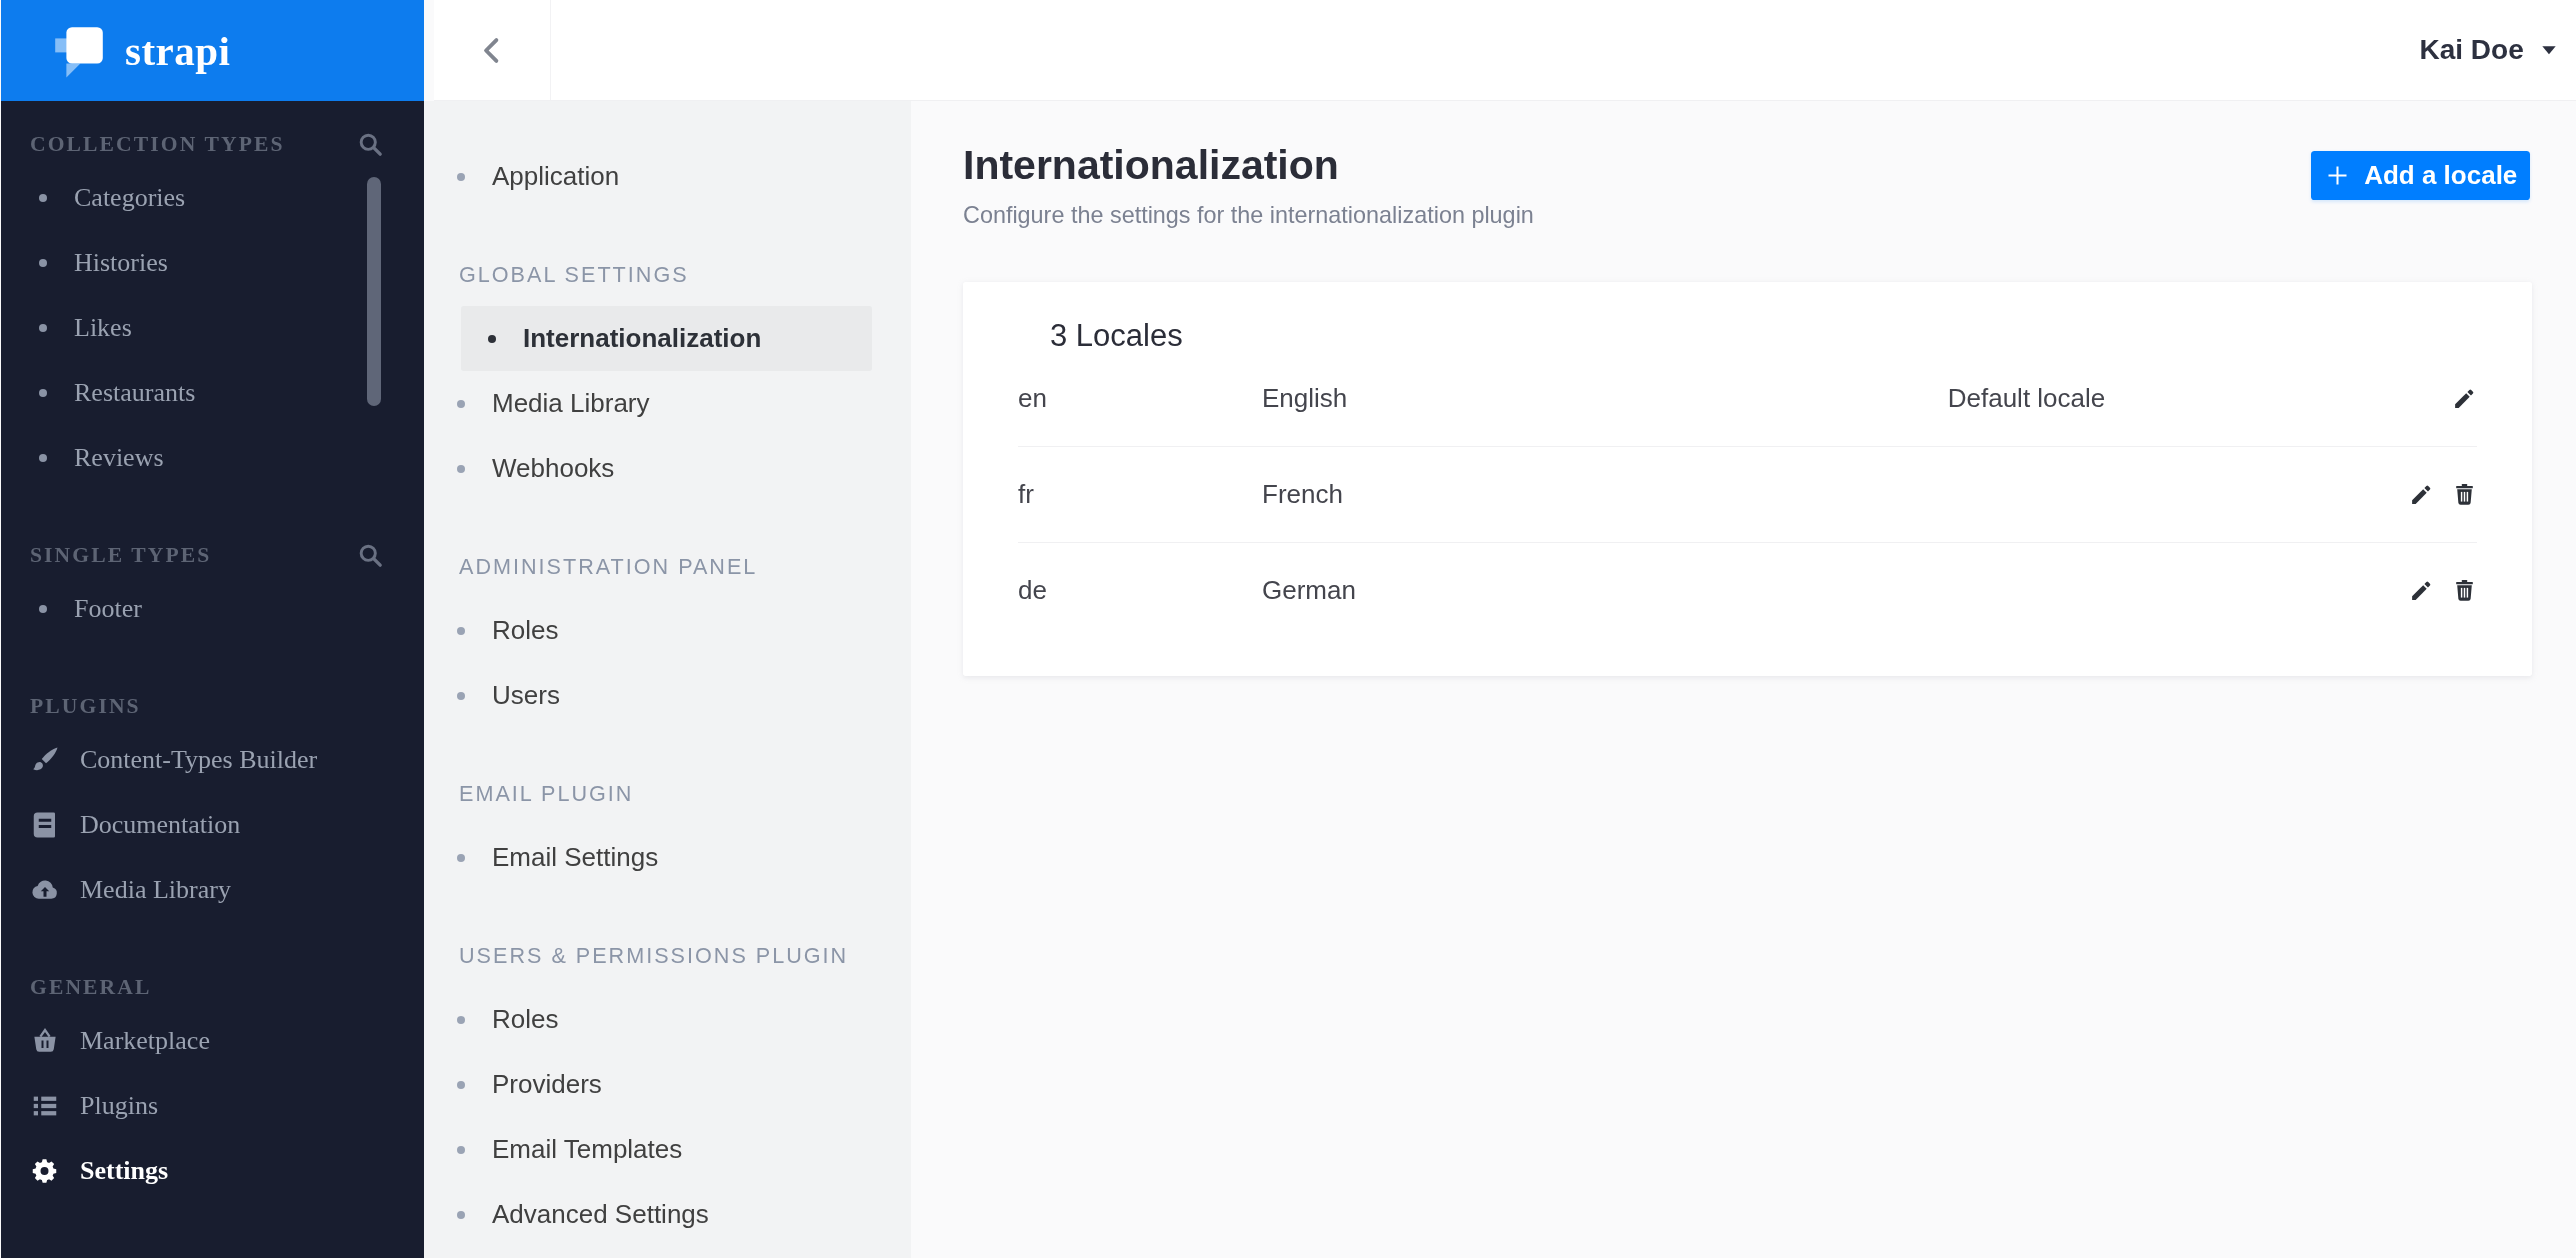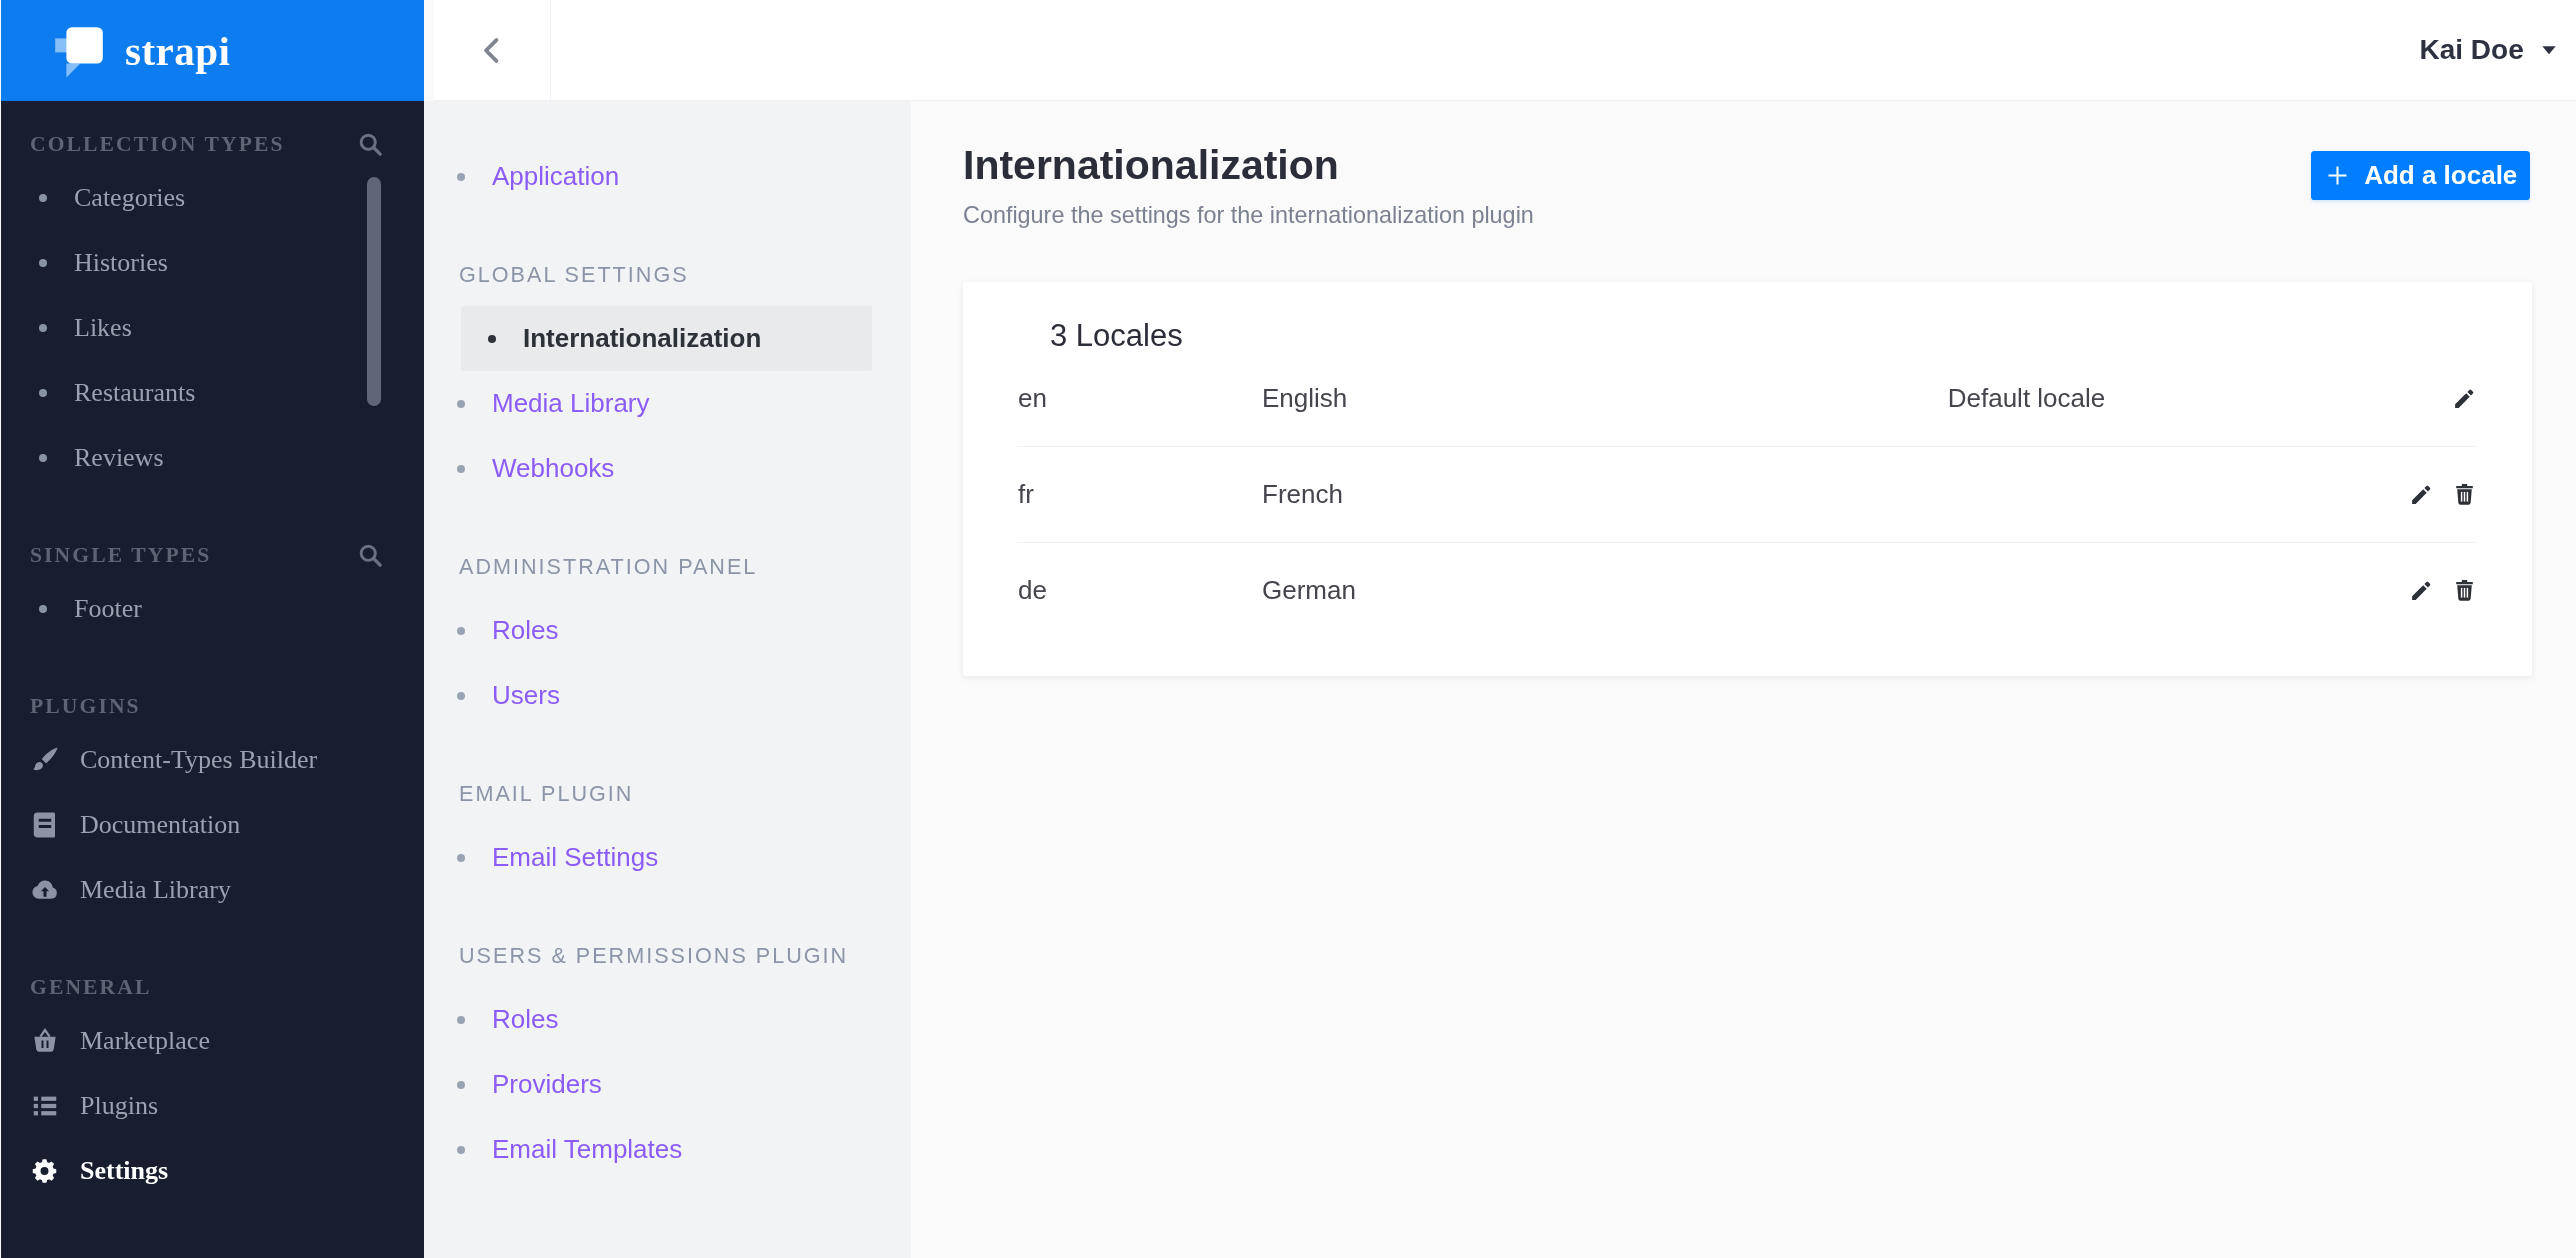--- a/index.html
+++ b/index.html
@@ -63,21 +63,21 @@
   }
   .user-menu .caret { width:20px; height:20px; color:#2d3140; }
 
   
   .sidebar-secondary {
     position:absolute; left:423px; top:101px; width:488px; height:1158px;
     background:#f2f3f4; padding-top:43px; z-index:1;
   }
   .ss-item {
     height:65px; display:flex; align-items:center; padding-left:34px;
-    font-size:26px; color:#8b5cf6; cursor:pointer;
+    font-size:26px; color:#404040; cursor:pointer;
   }
   .ss-item .bullet {
     width:8px; height:8px; border-radius:50%; background:#9aa3b4;
     margin-right:27px; flex:0 0 auto;
   }
   .ss-item.active {
     background:#e9eaeb; border-radius:2.7px; margin:0 39px 0 38px;
     padding-left:27px; font-weight:700; color:#2d3138;
   }
   .ss-item.active .bullet { background:#2d3138; }
@@ -312,20 +312,24 @@
       <span class="bullet"></span>
       <span>Roles</span>
     </div>
   <div class="ss-item">
       <span class="bullet"></span>
       <span>Providers</span>
     </div>
   <div class="ss-item">
       <span class="bullet"></span>
       <span>Email Templates</span>
+    </div>
+  <div class="ss-item">
+      <span class="bullet"></span>
+      <span>Advanced Settings</span>
     </div>
 </nav>
 
 <main class="main">
   <h1 class="page-title">Internationalization</h1>
   <p class="page-subtitle">Configure the settings for the internationalization plugin</p>
 
   <button class="add-locale-button">
     <span class="plus">
       <svg viewBox="0 0 24 24" width="27" height="27">

